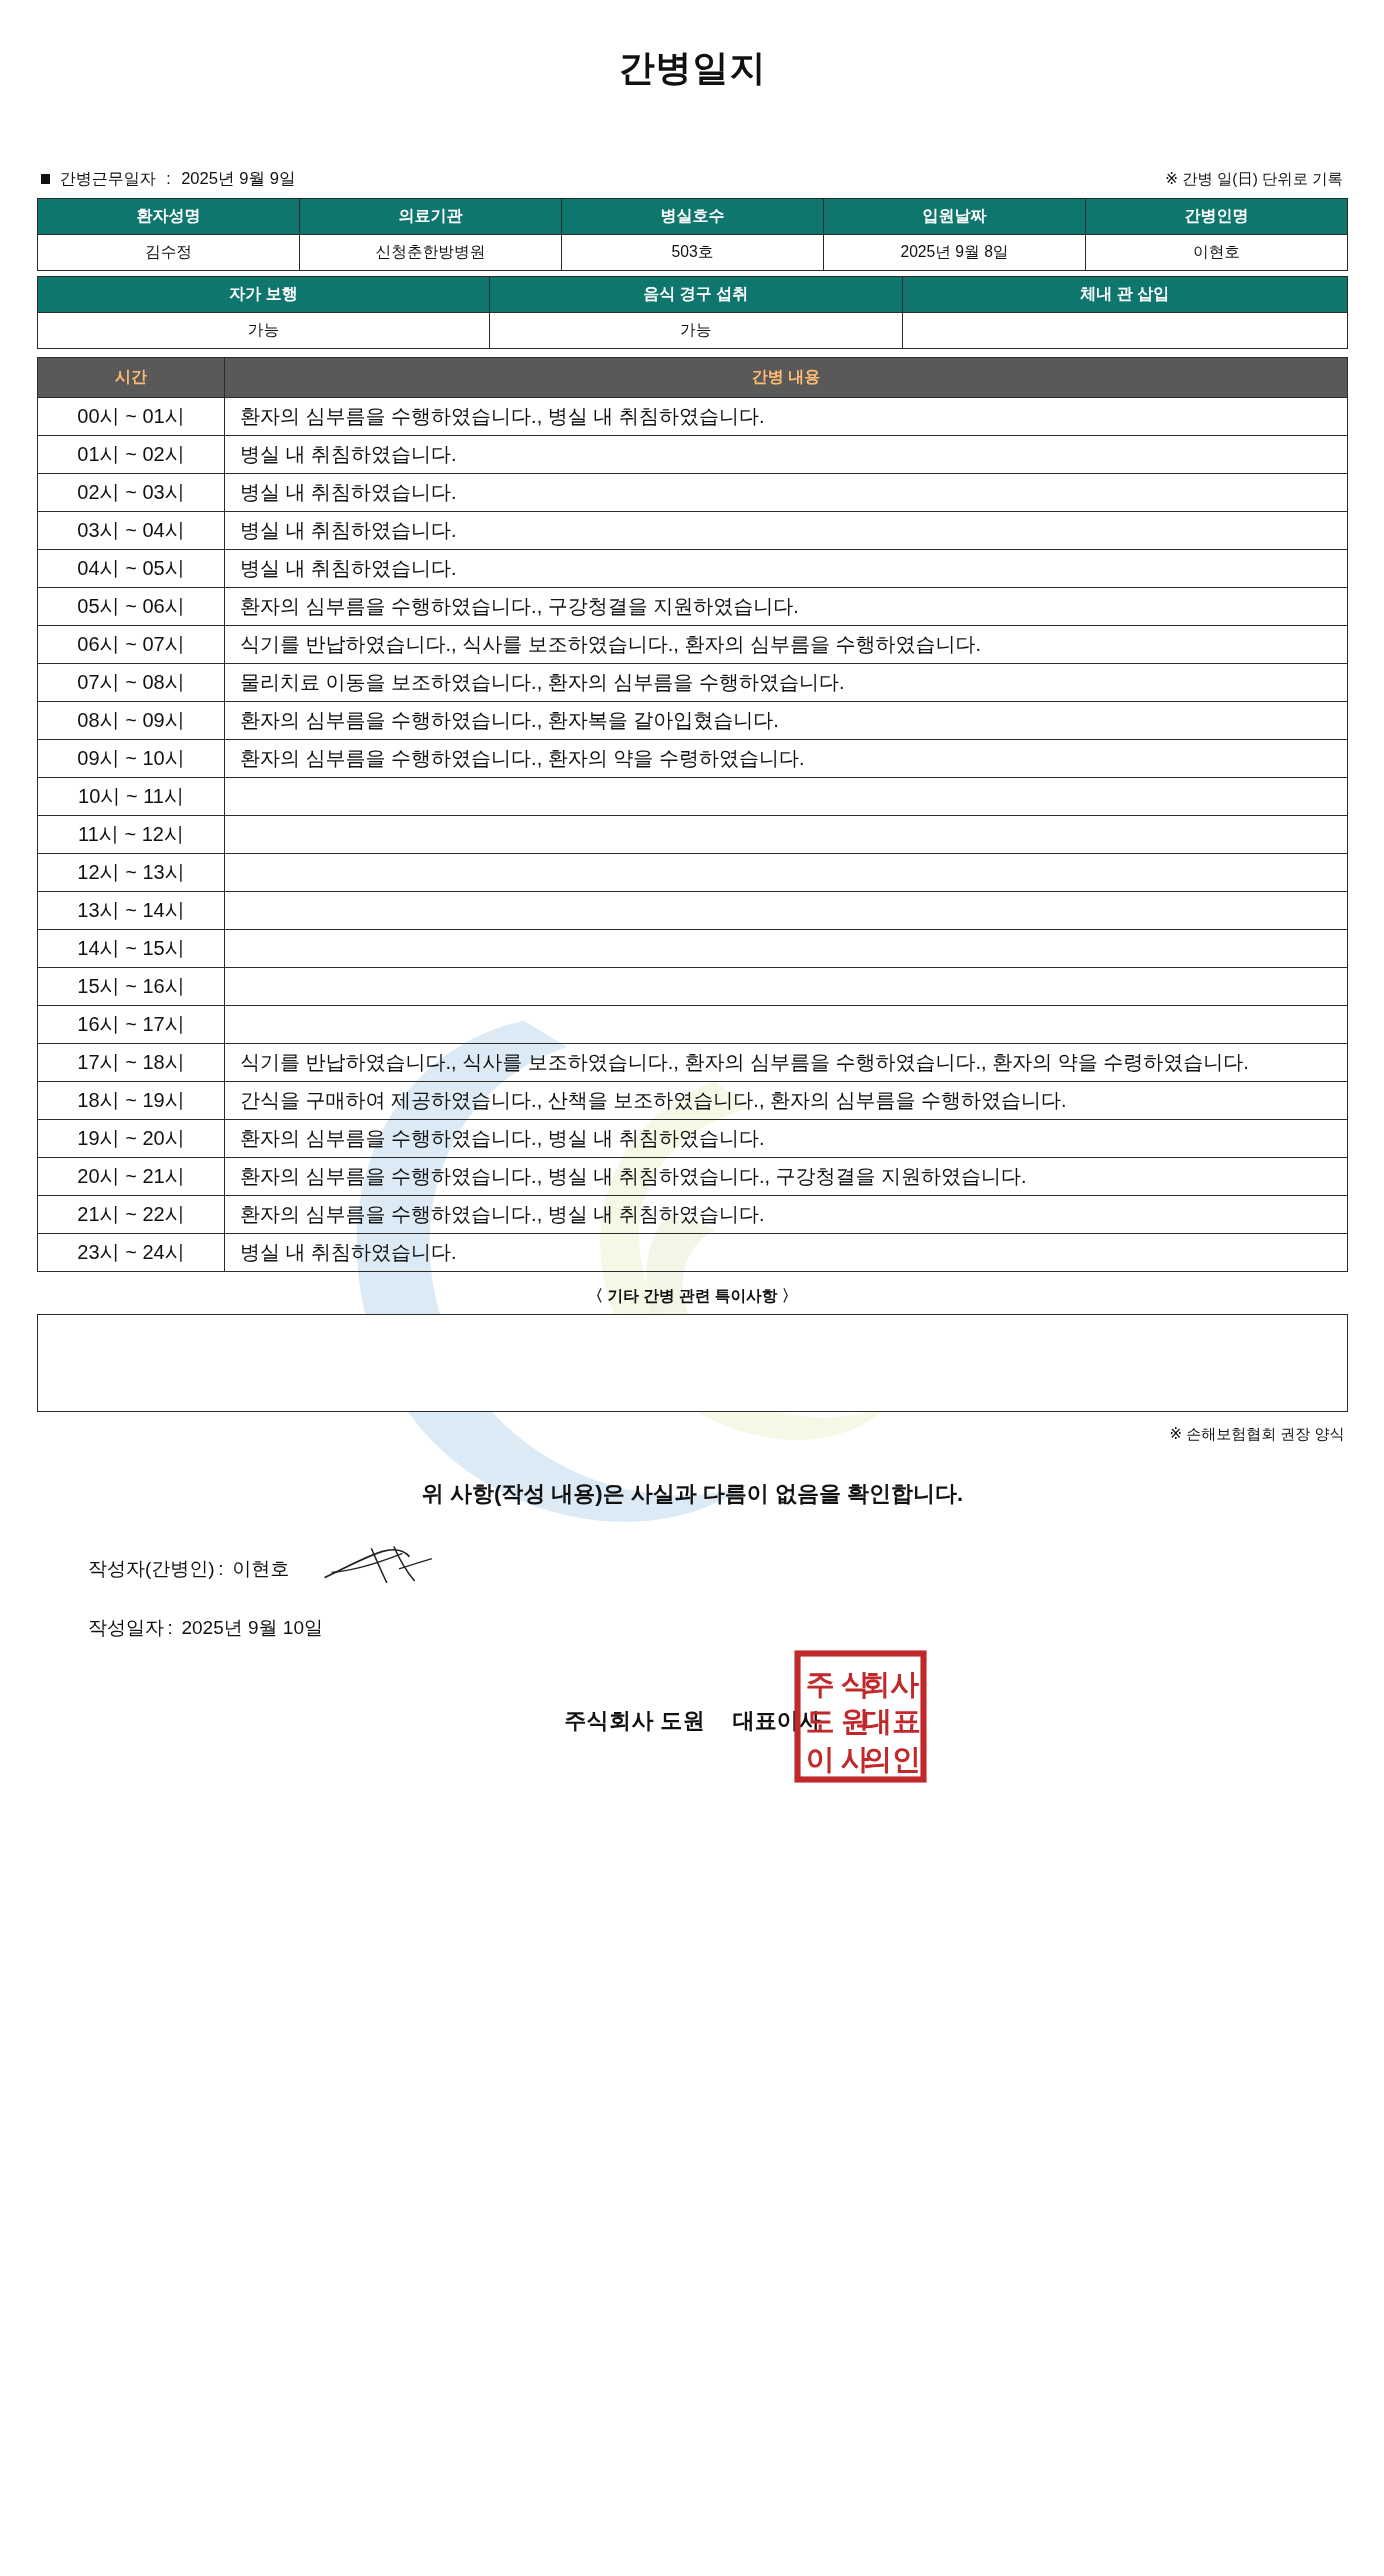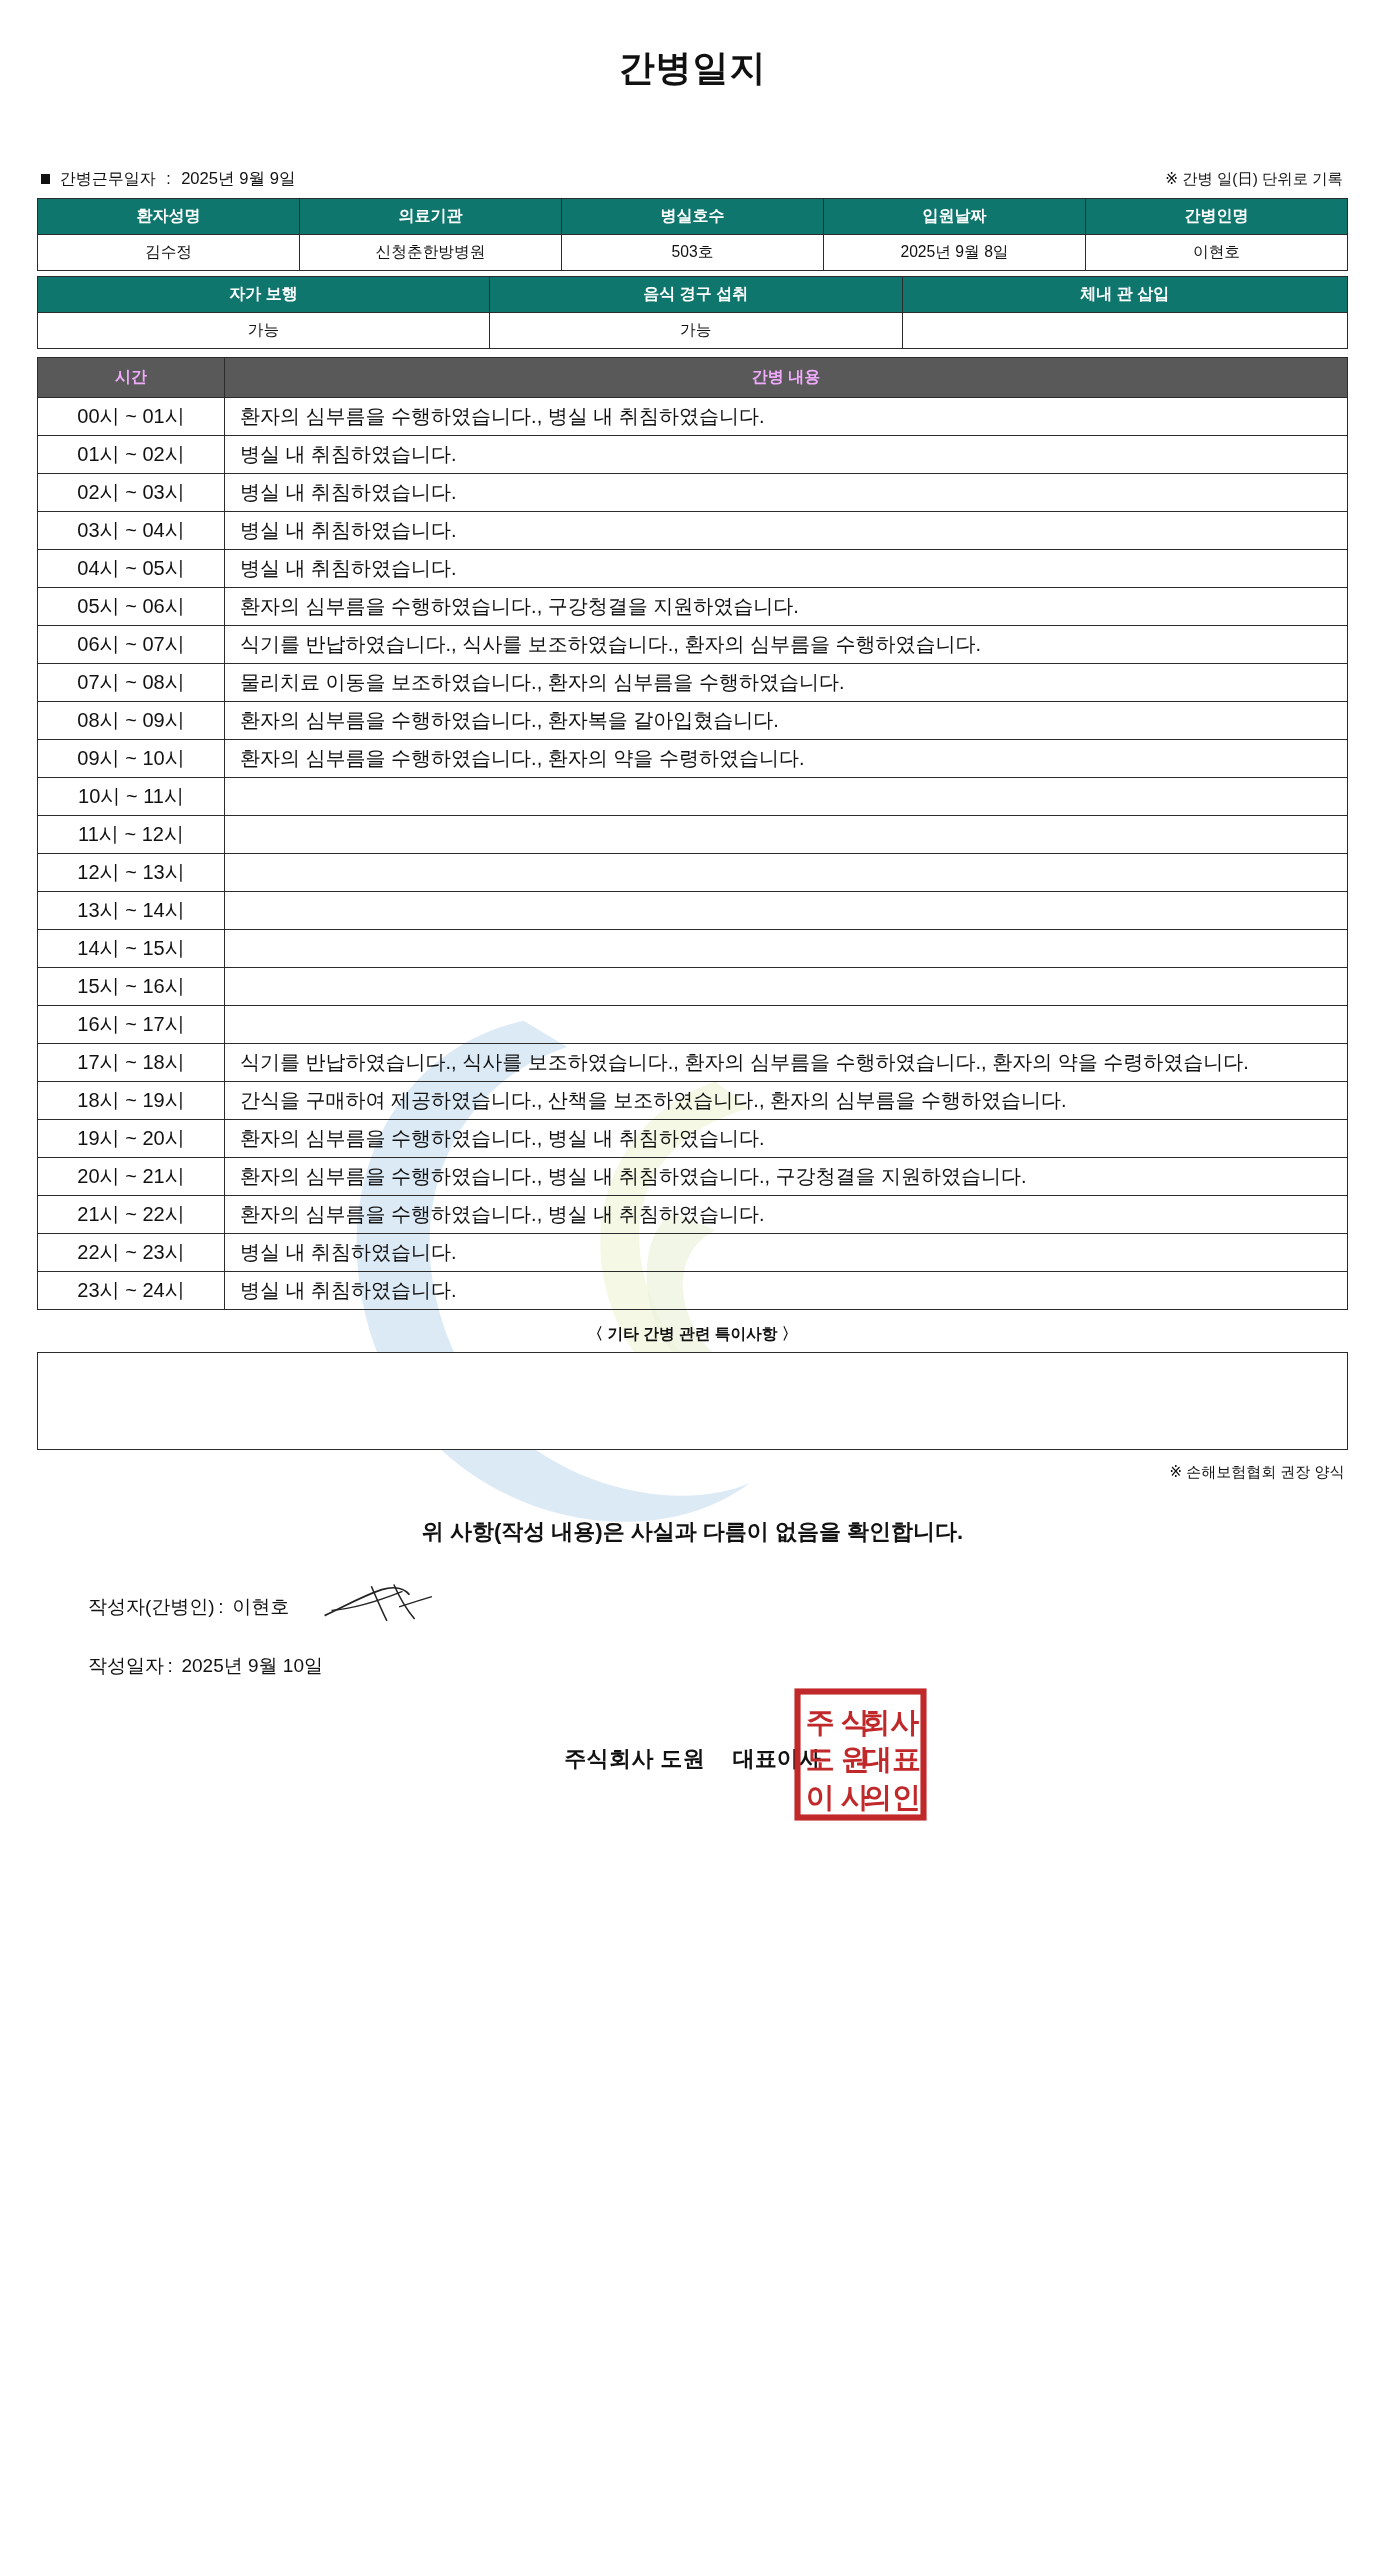--- a/index.html
+++ b/index.html
@@ -90,21 +90,21 @@
   }
   .tbl td { background: #ffffff; }
 
   
   .tbl2 { margin-top: 5px; border-radius: 13px; }
 
   
   .tbl3 { margin-top: 8.7px; }
   .tbl3 th {
     background: #595959;
-    color: #f0abfc;
+    color: #fdba74;
     font-weight: bold;
     font-size: 16px;
     border: 0.9px solid #2b2b2b;
     height: 37px;
   }
   .tbl3 td {
     border: 0.9px solid #2b2b2b;
     font-size: 15px;
     height: 37px;
     padding: 0 7px;
@@ -360,24 +360,20 @@
           </tr>
           <tr>
             <td class="time">20시 ~ 21시</td>
             <td class="desc">환자의 심부름을 수행하였습니다., 병실 내 취침하였습니다., 구강청결을 지원하였습니다.</td>
           </tr>
           <tr>
             <td class="time">21시 ~ 22시</td>
             <td class="desc">환자의 심부름을 수행하였습니다., 병실 내 취침하였습니다.</td>
           </tr>
           <tr>
-            <td class="time">22시 ~ 23시</td>
-            <td class="desc">병실 내 취침하였습니다.</td>
-          </tr>
-          <tr>
             <td class="time">23시 ~ 24시</td>
             <td class="desc">병실 내 취침하였습니다.</td>
           </tr>
         </tbody>
     </table>
 
     <div class="notes-title">〈 기타 간병 관련 특이사항 〉</div>
     <div class="notes-box"></div>
 
     <div class="form-note">※ 손해보험협회 권장 양식</div>

